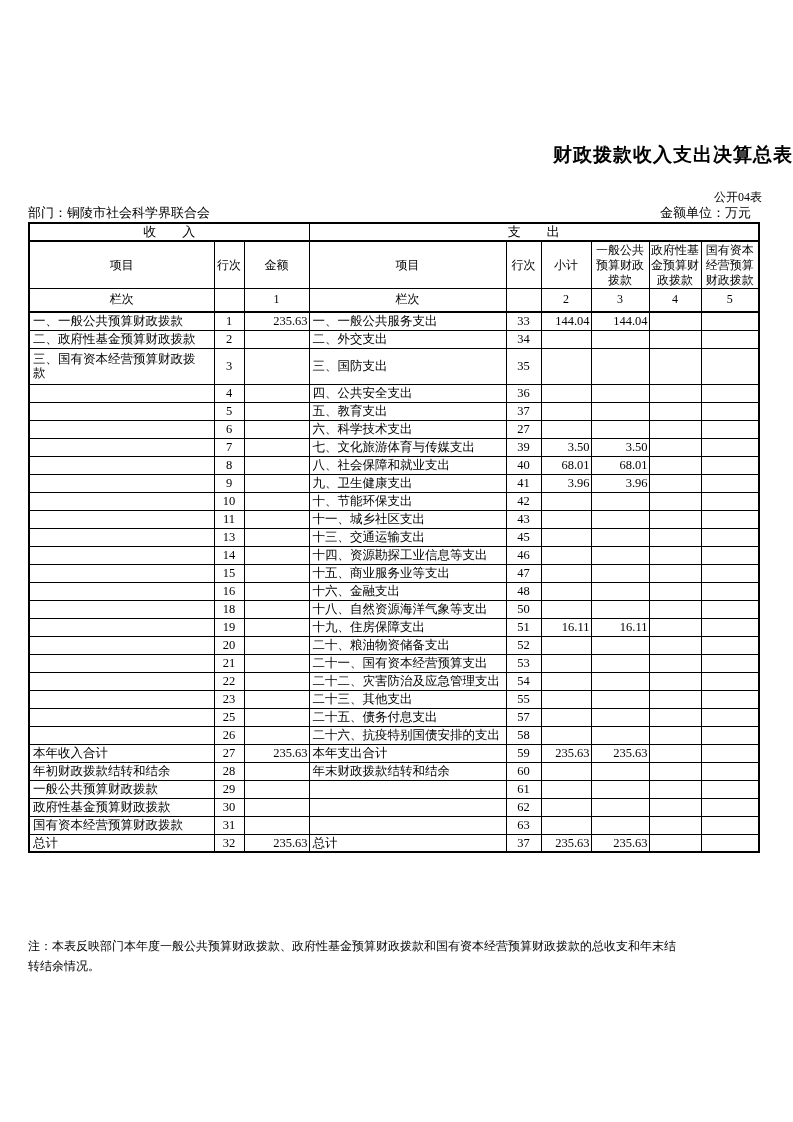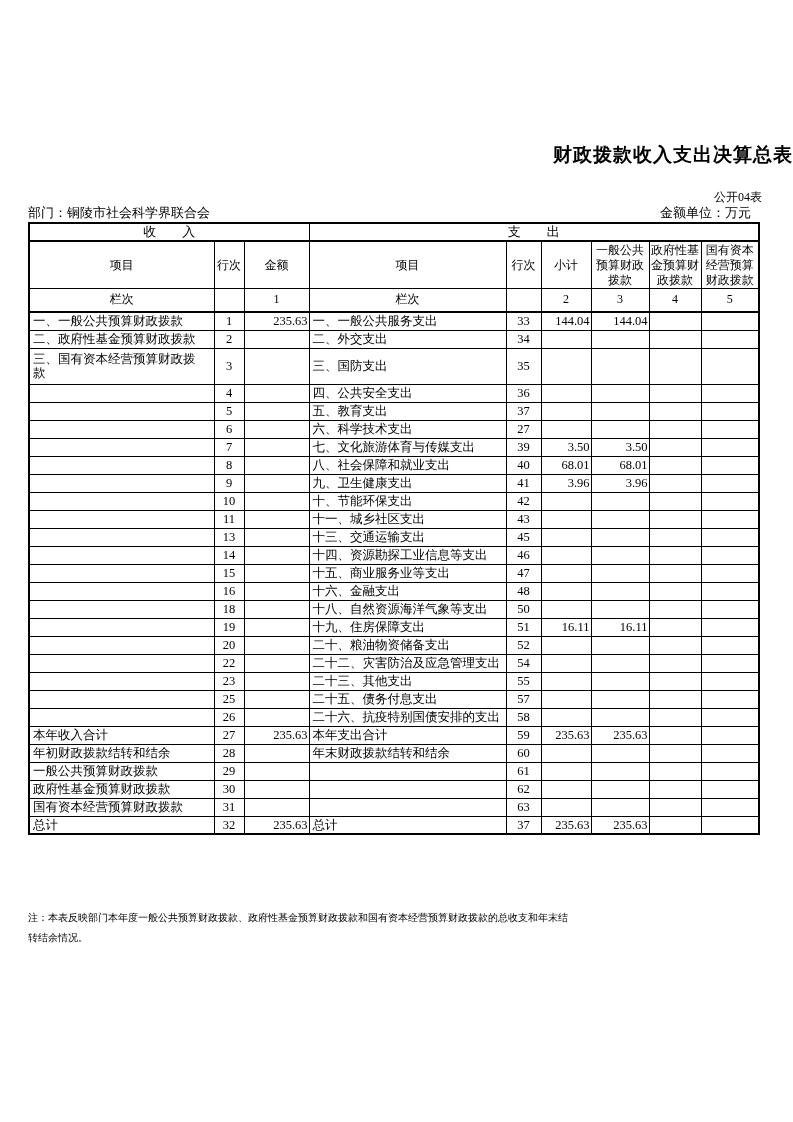--- a/index.html
+++ b/index.html
@@ -28,22 +28,22 @@
   tr.band th{font-size:13px;border-bottom-width:2px;}
   tr.colhead{height:47px;}
   tr.lanci{height:24px;padding-left:27px;}
   tr.lanci td{border-bottom-width:2px;text-align:center;font-size:12px;}
   tbody tr{height:18px;}
   tbody tr.tall{height:36px;margin-top:16px;}
   td.left{text-align:left;padding-left:3px;white-space:pre-line;}
   td.center{text-align:center;}
   td.right{text-align:right;padding-right:1px;}
   .note{
-    position:absolute;top:908px;left:28px;width:737px;
-    font-size:10px;line-height:20px;
+    position:absolute;top:936px;left:28px;width:737px;
+    font-size:12px;line-height:20px;
   }
 </style>
 </head>
 <body>
 
 <div class="page">
 
   <div class="title">财政拨款收入支出决算总表</div>
   <div class="table-code">公开04表</div>
   <div class="dept">部门：铜陵市社会科学界联合会</div>
@@ -284,20 +284,31 @@
           <td class="right"></td>
           <td class="left">二十、粮油物资储备支出</td>
           <td class="center">52</td>
           <td class="right"></td>
           <td class="right"></td>
           <td class="right"></td>
           <td class="right"></td>
         </tr>
         <tr>
           <td class="left"></td>
+          <td class="center">21</td>
+          <td class="right"></td>
+          <td class="left">二十一、国有资本经营预算支出</td>
+          <td class="center">53</td>
+          <td class="right"></td>
+          <td class="right"></td>
+          <td class="right"></td>
+          <td class="right"></td>
+        </tr>
+        <tr>
+          <td class="left"></td>
           <td class="center">22</td>
           <td class="right"></td>
           <td class="left">二十二、灾害防治及应急管理支出</td>
           <td class="center">54</td>
           <td class="right"></td>
           <td class="right"></td>
           <td class="right"></td>
           <td class="right"></td>
         </tr>
         <tr>

